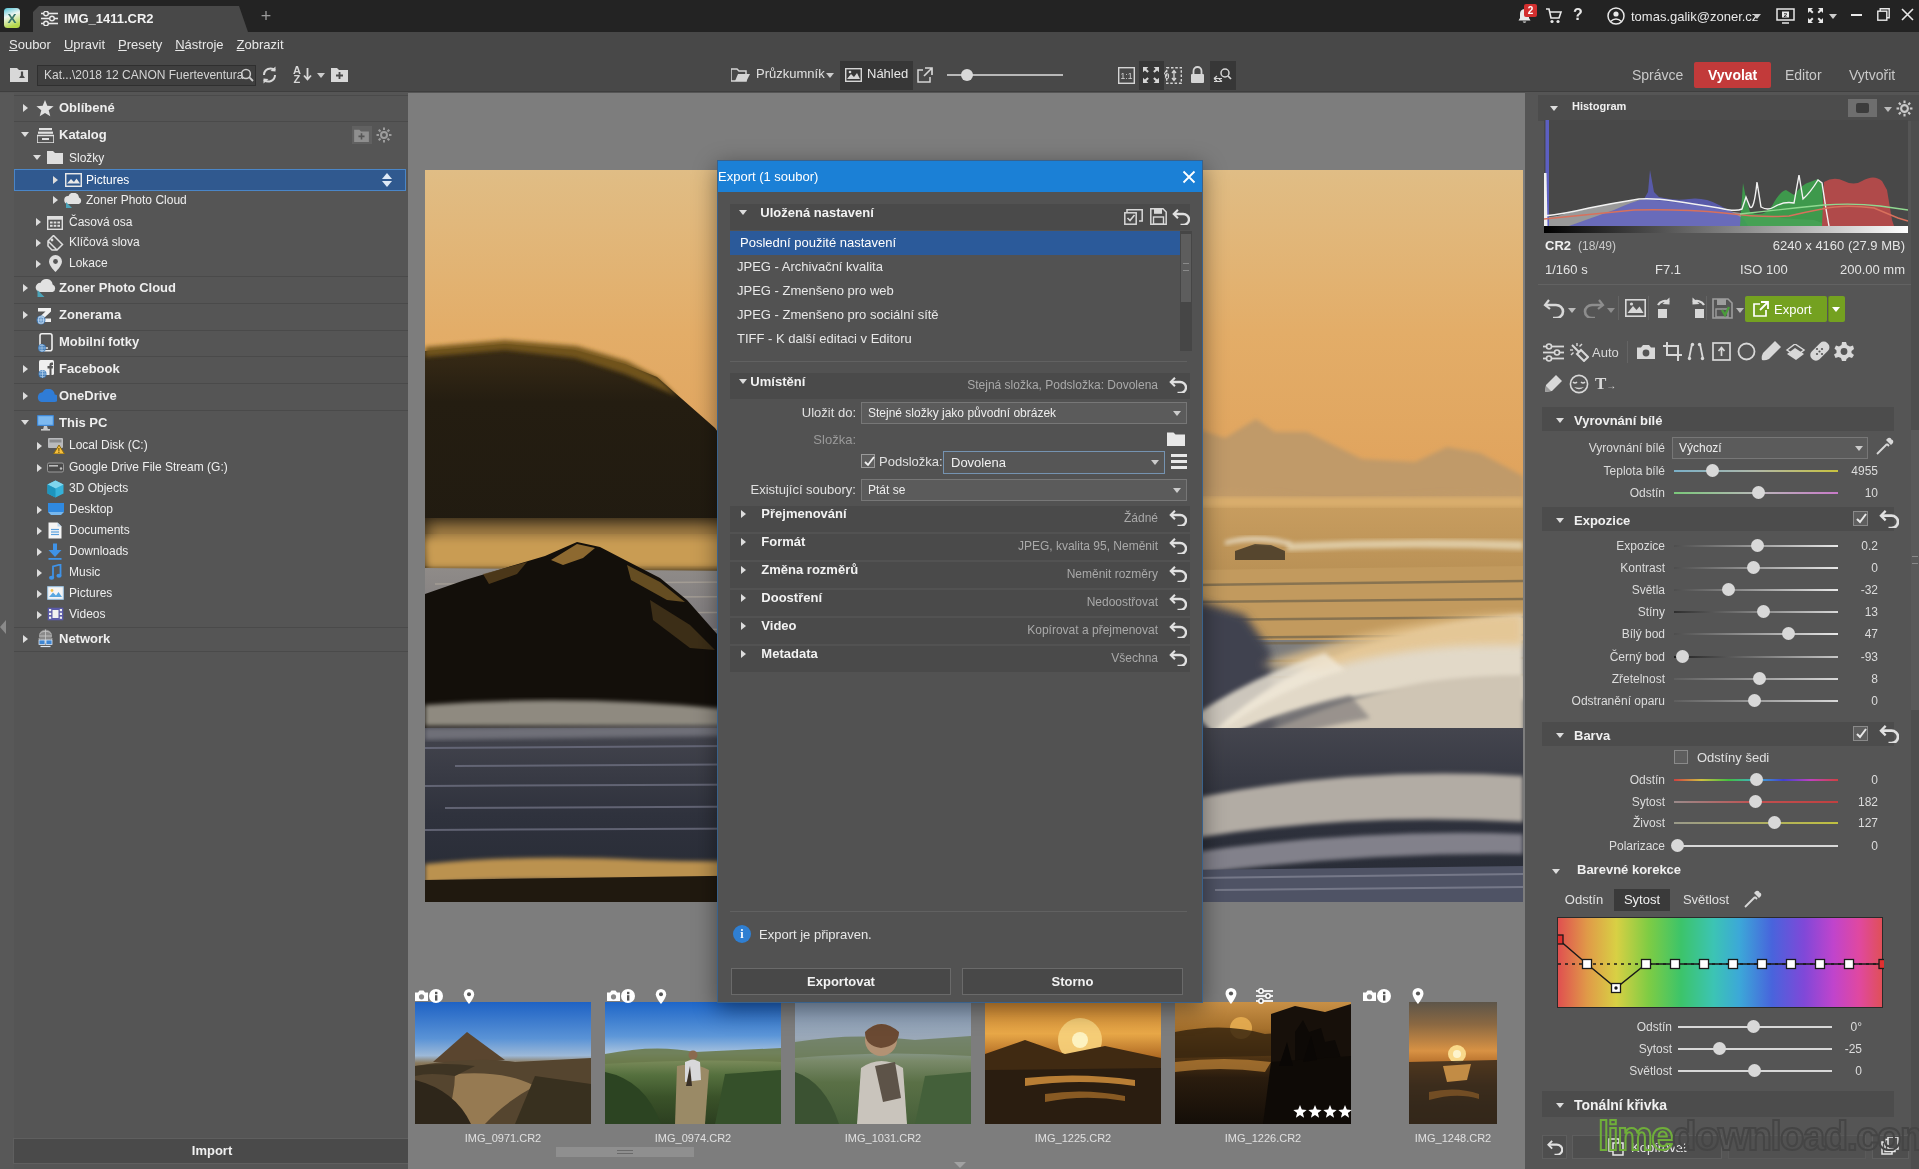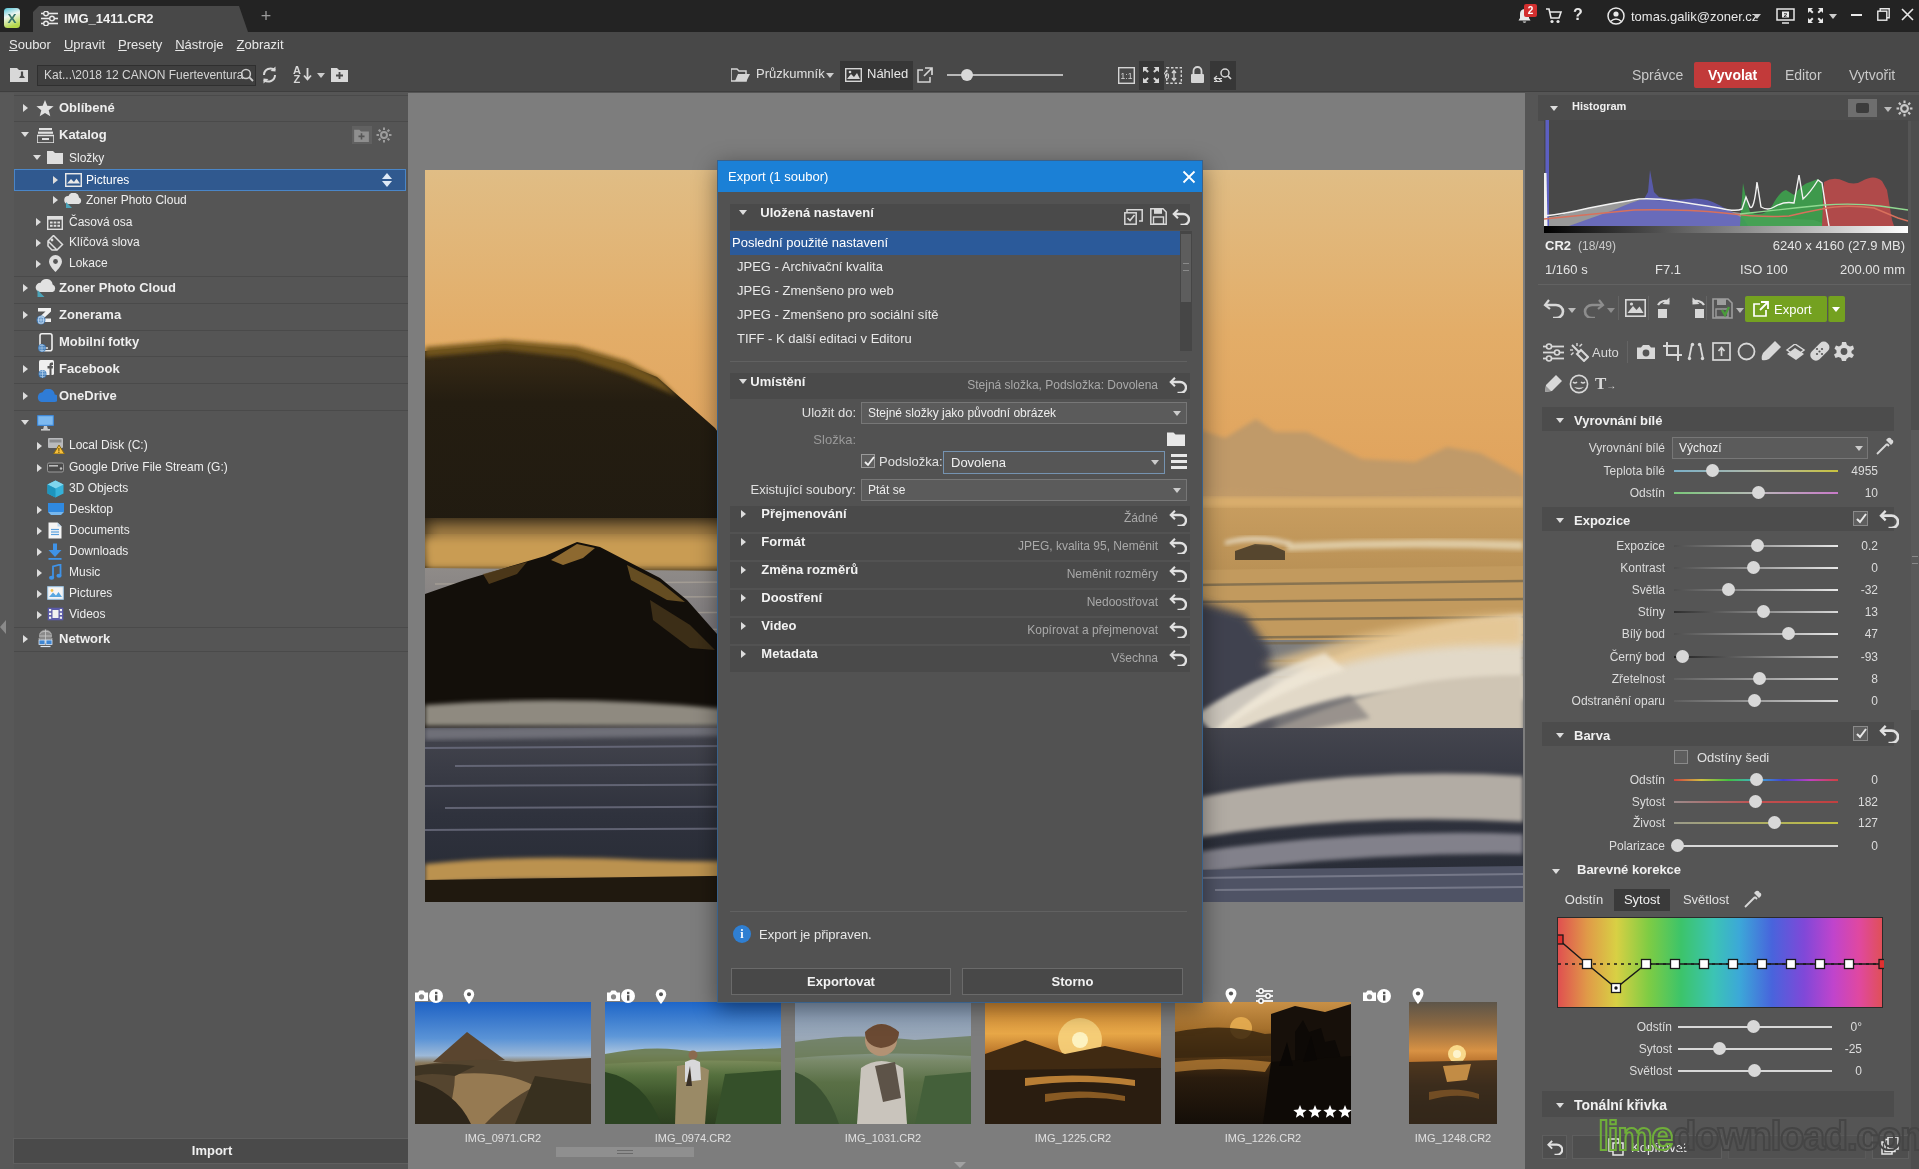--- a/index.html
+++ b/index.html
@@ -355,20 +355,21 @@
   <div class="tree-row bold" style="left:59px;top:384px">OneDrive</div>
   <div class="tree-sep" style="top:410px"></div>
 
   <div class="caret down abs" style="left:21px;top:420px"></div>
   <svg class="icon" style="left:36px;top:414px" width="19" height="17" viewBox="0 0 19 17">
     <rect x="1" y="1" width="17" height="11" rx="1" fill="#3f86d2"></rect>
     <rect x="2.2" y="2.2" width="14.6" height="8.6" fill="#7db9ef"></rect>
     <path d="M7 15.5 L8 12 L11 12 L12 15.5 Z" fill="#c9c9c9"></path>
       <rect x="5" y="15" width="9" height="1.6" fill="#c9c9c9"></rect>
   </svg>
+  <div class="tree-row bold" style="left:59px;top:411px">This PC</div>
 
   <div class="caret right abs" style="left:37px;top:442px"></div>
   <svg class="icon" style="left:47px;top:437px" width="18" height="17" viewBox="0 0 18 17">
     <rect x="1" y="1" width="15" height="10" rx="1" fill="#b9babc"></rect>
       <rect x="2.5" y="2.5" width="12" height="3" fill="#8a8b8d"></rect>
     <path d="M12 8 L17.5 17 L6.5 17 Z" fill="#f6bf3e" stroke="#8a6a10" stroke-width="1"></path>
     <text x="12" y="15.8" font-size="7" font-weight="bold" fill="#5a4408" text-anchor="middle" font-family="Liberation Sans">!</text>
   </svg>
   <div class="tree-row" style="left:69px;top:435px;height:21px;line-height:21px">Local Disk (C:)</div>
 
@@ -1055,21 +1056,21 @@
 
   <div class="rp-scroll"></div>
   <div class="abs" style="left:1911px;top:430px;width:8px;height:280px;background:#5a5a5a"></div>
   <div class="abs" style="left:1912px;top:556px;width:6px;height:8px;border-top:1px solid #8a8a8a;border-bottom:1px solid #8a8a8a"></div>
 
   <div class="abs" style="left:1598px;top:1114px;font-size:40px;font-weight:bold;letter-spacing:-1.5px;white-space:nowrap;z-index:60">
     <span style="color:transparent;-webkit-text-stroke:2px #6fae3a">lime</span><span style="color:transparent;-webkit-text-stroke:2px #454545">download.com</span>
   </div>
 
   <div class="dialog">
-    <div class="dlg-title"><span style="margin-left:10px">Export (1 soubor)</span></div>
+    <div class="dlg-title"><span style="">Export (1 soubor)</span></div>
     <svg class="icon" style="left:464px;top:9px" width="14" height="14" viewBox="0 0 14 14">
         <path d="M1.5 1.5 L12.5 12.5 M12.5 1.5 L1.5 12.5" stroke="#fff" stroke-width="1.8"></path>
       </svg>
 
     <div class="dlg-band" style="top:43px">
       <span style="display:inline-block;margin-left:9px;vertical-align:2px"><span style="display:inline-block;width:0;height:0;border-top:5px solid #ddd;border-left:4px solid transparent;border-right:4px solid transparent"></span></span>
       <b style="margin-left:10px">Uložená nastavení</b>
     </div>
     <svg class="icon" style="left:406px;top:48px" width="19" height="16" viewBox="0 0 19 16">
       <rect x="0.8" y="3.8" width="11.4" height="11.4" fill="none" stroke="#d8d8d8" stroke-width="1.5"></rect>
@@ -1079,21 +1080,21 @@
     <svg class="icon" style="left:432px;top:47px" width="17" height="17" viewBox="0 0 17 17">
       <path d="M0.8 0.8 L13 0.8 L16.2 4 L16.2 16.2 L0.8 16.2 Z" fill="none" stroke="#d8d8d8" stroke-width="1.5"></path>
       <rect x="4" y="0.8" width="8" height="5" fill="#d8d8d8"></rect>
         <rect x="3.5" y="9" width="10" height="7.2" fill="none" stroke="#d8d8d8" stroke-width="1.4"></rect>
     </svg>
     <svg class="icon" style="left:453px;top:47px" width="19" height="17" viewBox="0 0 22 20">
       <path d="M8 2 L3 7 L8 12" fill="none" stroke="#e0e0e0" stroke-width="2.4"></path>
       <path d="M3.5 7 L14 7 a7 6.5 0 0 1 0 13 L11 20" fill="none" stroke="#e0e0e0" stroke-width="2.8"></path>
     </svg>
 
-    <div class="abs" style="left:12px;top:70px;width:450px;height:24px;background:#2b5a9a;color:#fff;font-size:13px;line-height:24px"><span style="margin-left:2px">Poslední použité nastavení</span></div>
+    <div class="abs" style="left:12px;top:70px;width:450px;height:24px;background:#2b5a9a;color:#fff;font-size:13px;line-height:24px"><span style="margin-left:10px">Poslední použité nastavení</span></div>
     <div class="abs" style="left:19px;top:94px;height:24px;font-size:13px;line-height:24px;color:#e8e8e8">JPEG - Archivační kvalita</div>
     <div class="abs" style="left:19px;top:118px;height:24px;font-size:13px;line-height:24px;color:#e8e8e8">JPEG - Zmenšeno pro web</div>
     <div class="abs" style="left:19px;top:142px;height:24px;font-size:13px;line-height:24px;color:#e8e8e8">JPEG - Zmenšeno pro sociální sítě</div>
     <div class="abs" style="left:19px;top:166px;height:24px;font-size:13px;line-height:24px;color:#e8e8e8">TIFF - K další editaci v Editoru</div>
     <div class="abs" style="left:462px;top:70px;width:12px;height:120px;background:#464646"></div>
     <div class="abs" style="left:463px;top:73px;width:10px;height:68px;background:#5d5d5d"></div>
     <div class="abs" style="left:465px;top:102px;width:6px;height:8px;border-top:1px solid #8a8a8a;border-bottom:1px solid #8a8a8a"></div>
 
     <div class="abs" style="left:12px;top:200px;width:457px;height:1px;background:#616161"></div>
 

